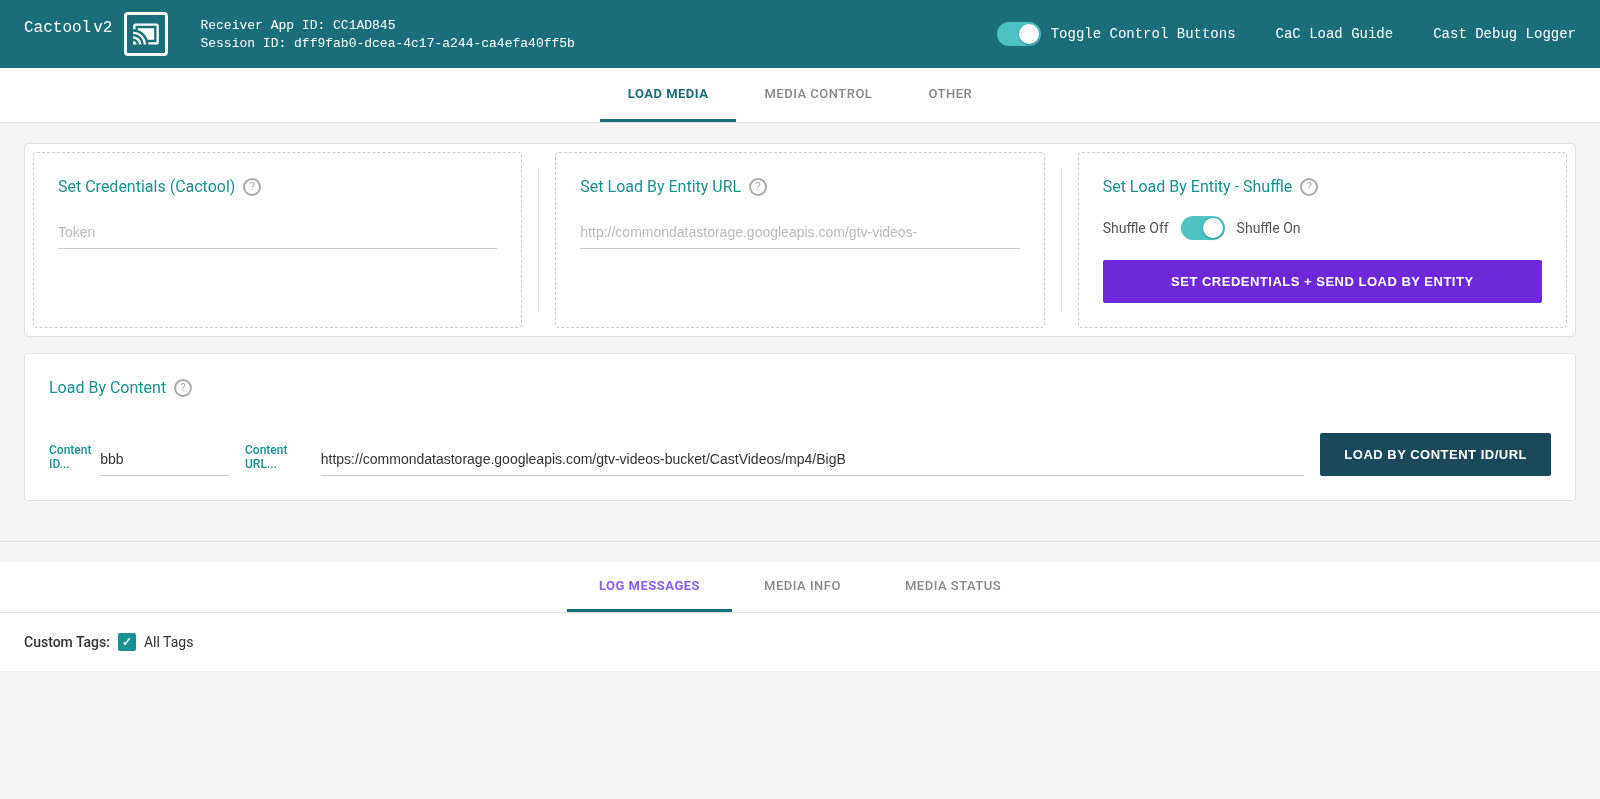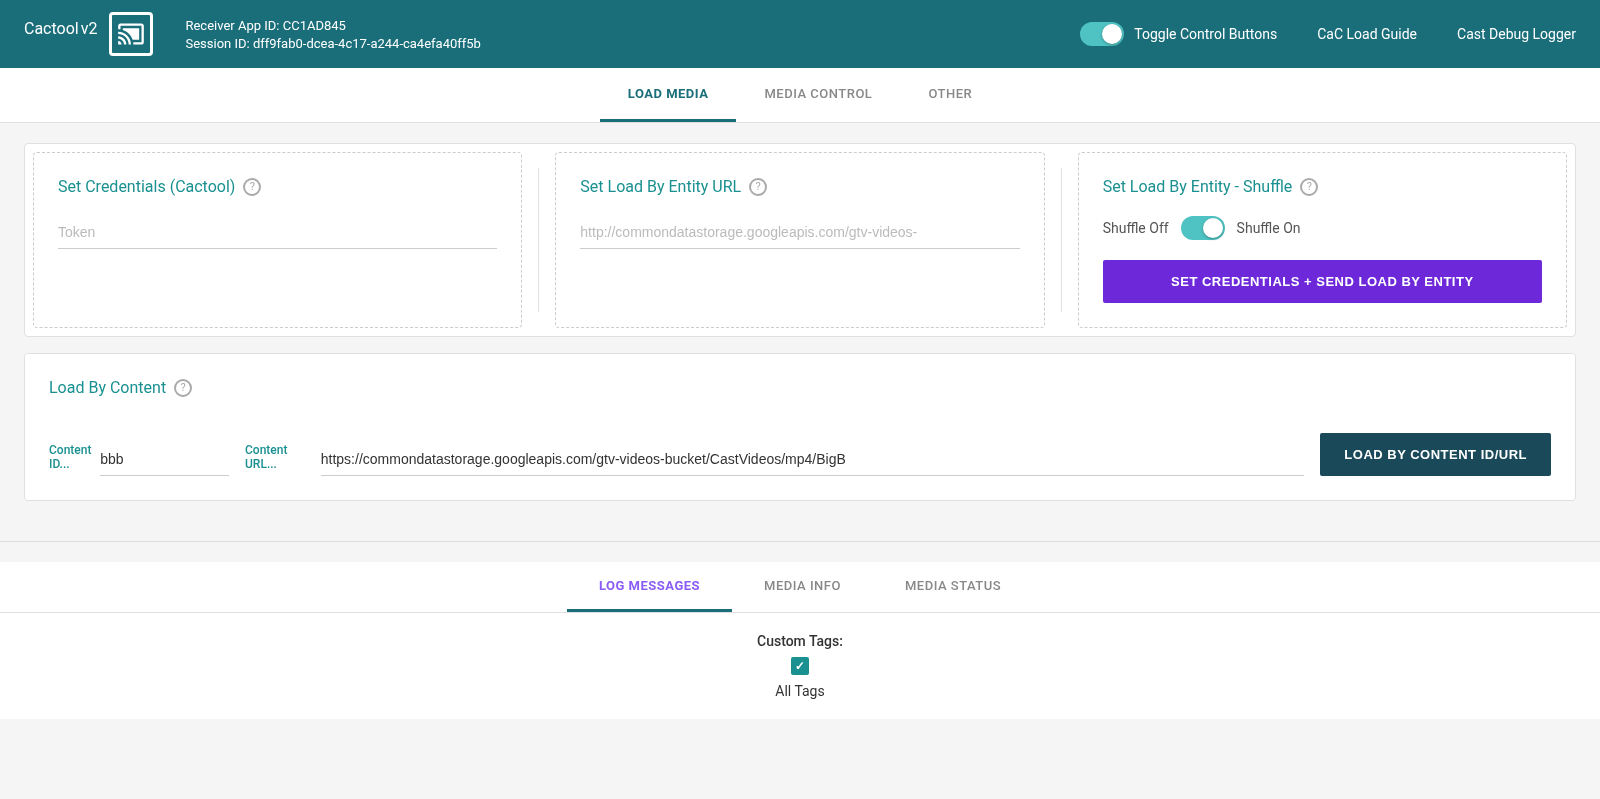--- a/index.html
+++ b/index.html
@@ -6,20 +6,21 @@
     body { font-family: 'Roboto', Arial, sans-serif; background: #f5f5f5; color: #333; font-size: 14px; }
 
     
     .header {
       background: #1a6e7a;
       display: flex;
       align-items: center;
       padding: 0 24px;
       height: 68px;
       color: white;
+      font-family: Liberation Mono, monospace;
     }
     .header-logo {
       display: flex;
       align-items: center;
       gap: 12px;
       margin-right: 32px;
     }
     .logo-text {
       font-size: 26px;
       font-weight: 400;
@@ -308,21 +309,20 @@
     
     .log-section {
       background: white;
       padding: 20px 24px;
     }
 
     .custom-tags-row {
       display: flex;
       align-items: center;
       gap: 8px;
-      flex-direction: column;
     }
 
     .custom-tags-label {
       font-size: 14px;
       color: #333;
       font-weight: 500;
     }
 
     .checkbox-custom {
       width: 18px;

